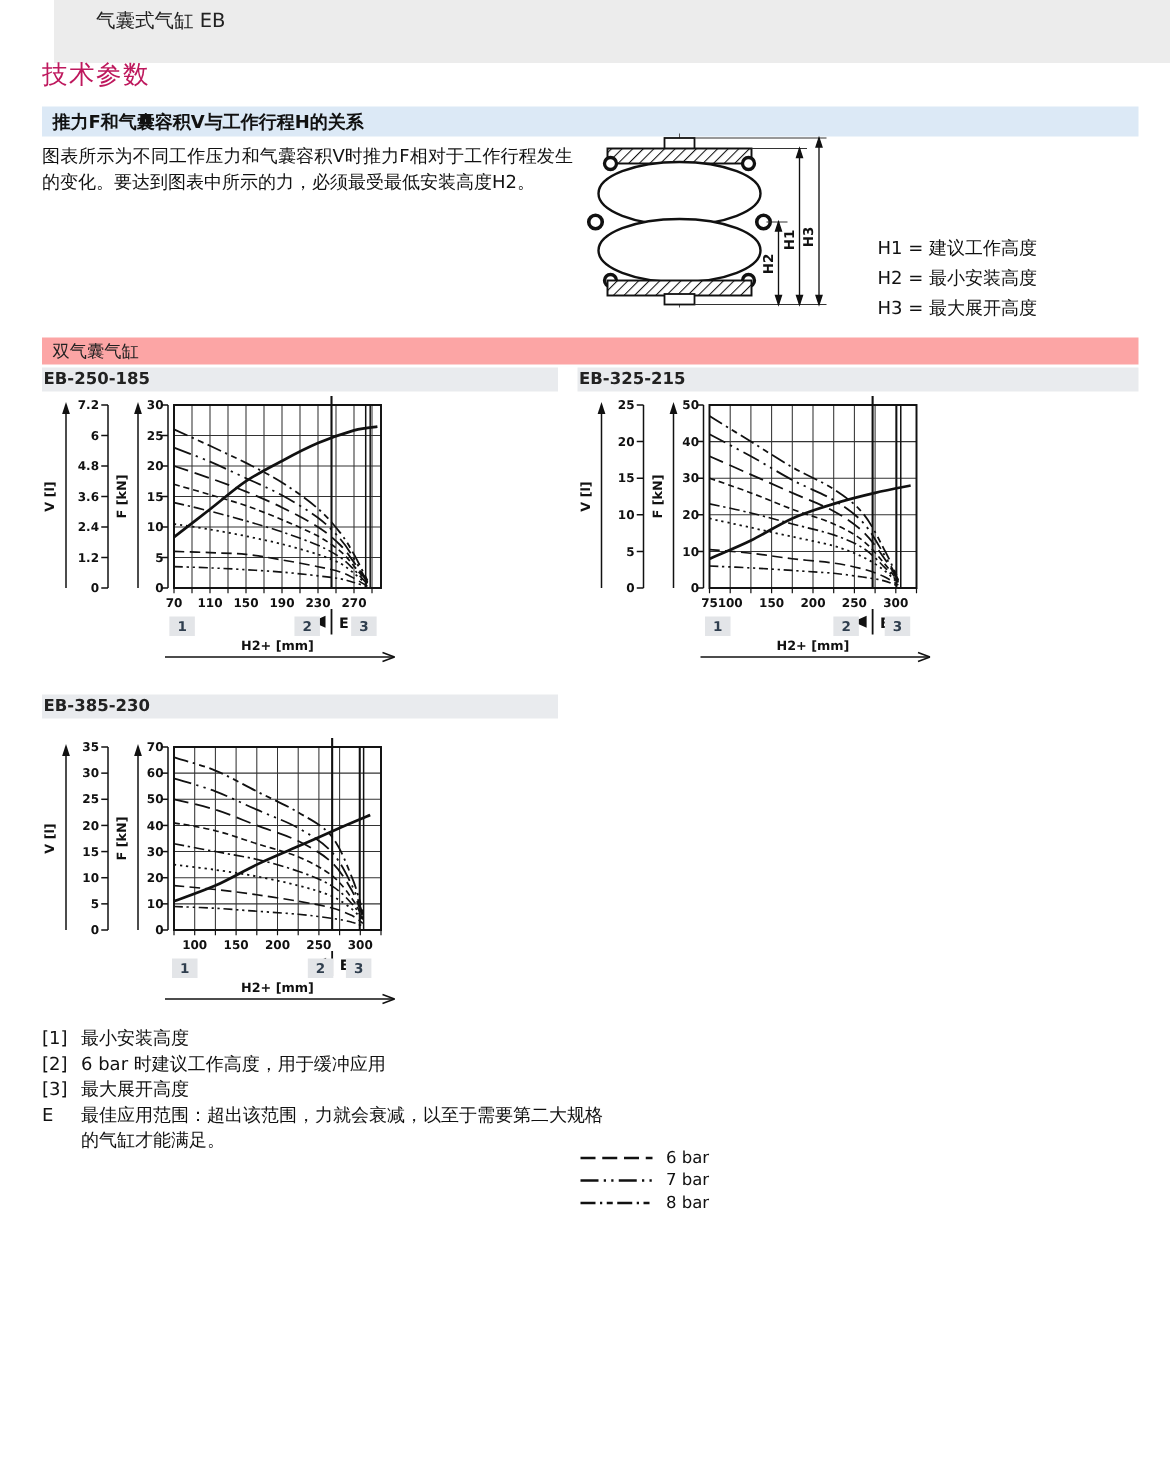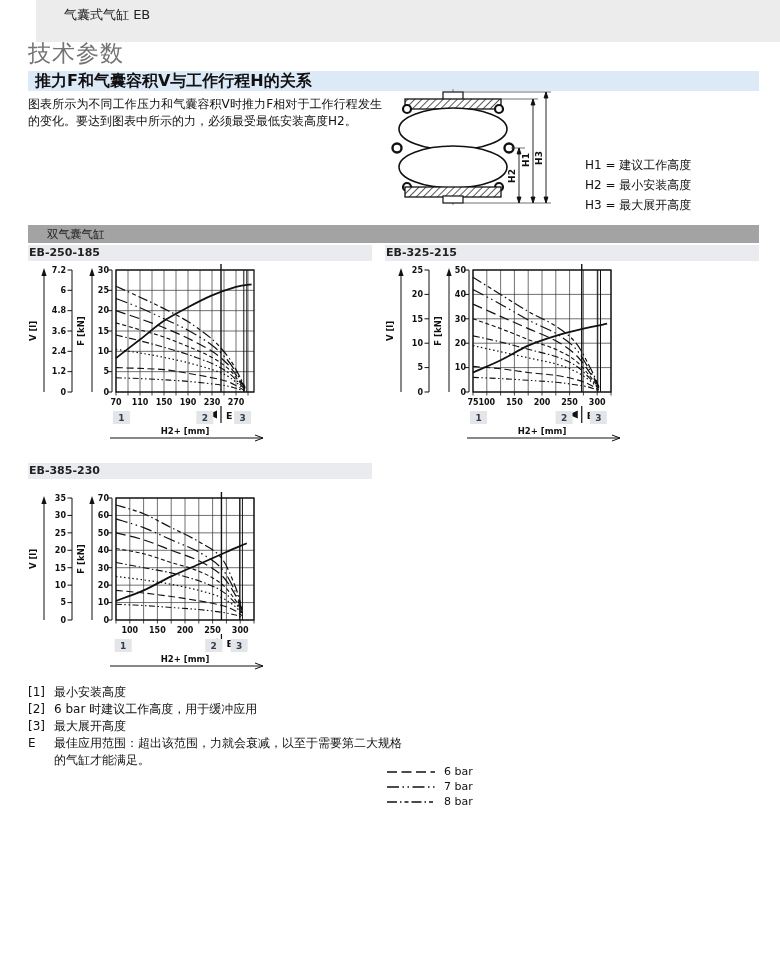--- a/index.html
+++ b/index.html
@@ -4,27 +4,27 @@
 <style>
   html,body{margin:0;padding:0;}
   body{
     width:780px;height:976px;position:relative;background:#fff;
     font-family:"DejaVu Sans","Liberation Sans",sans-serif;color:#1a1a1a;
     overflow:hidden;
   }
   .abs{position:absolute;}
   .topbar{left:0;top:0;width:780px;height:42px;background:#ececec;margin-left:36px;}
   .topbar span{position:absolute;left:28px;top:0;line-height:30px;font-size:13px;color:#222;}
-  .h1{left:28px;top:38px;font-size:23px;color:#737373;font-weight:500;letter-spacing:1px;}
+  .h1{left:28px;top:38px;font-size:17px;color:#be185d;font-weight:500;letter-spacing:1px;}
   .banner{left:28px;top:71px;width:731px;height:20px;background:#dcE9f6;background:#dce9f6;
-    font-size:16px;font-weight:bold;line-height:20px;padding-left:7px;box-sizing:border-box;color:#111;}
+    font-size:12px;font-weight:bold;line-height:20px;padding-left:7px;box-sizing:border-box;color:#111;}
   .para{left:28px;top:96px;width:354px;font-size:12px;line-height:17px;color:#111;text-align:justify;}
   .hlegend{left:560px;top:155px;font-size:12px;line-height:20px;color:#111;margin-left:25px;}
-  .section-banner{left:28px;top:225px;width:731px;height:18px;background:#a3a3a3;
-    font-size:11.5px;line-height:18px;padding-left:19px;box-sizing:border-box;color:#222;}
+  .section-banner{left:28px;top:225px;width:731px;height:18px;background:#fca5a5;
+    font-size:11.5px;line-height:18px;padding-left:7px;box-sizing:border-box;color:#222;}
   .subhead{height:16px;background:#e9ebee;font-size:11px;font-weight:bold;line-height:16px;
     padding-left:1px;box-sizing:border-box;color:#222;}
   .chart svg{display:block;}
   svg text{font-family:"DejaVu Sans","Liberation Sans",sans-serif;}
   .notes{left:28px;top:684px;width:380px;font-size:12px;line-height:17px;color:#111;}
   .note-row{display:flex;}
   .note-marker{width:26px;flex:0 0 26px;}
   .note-text{flex:1;}
   .legend{left:28px;top:764px;width:600px;height:48px;font-size:11px;color:#111;}
   .legend-col{position:absolute;top:0;}

